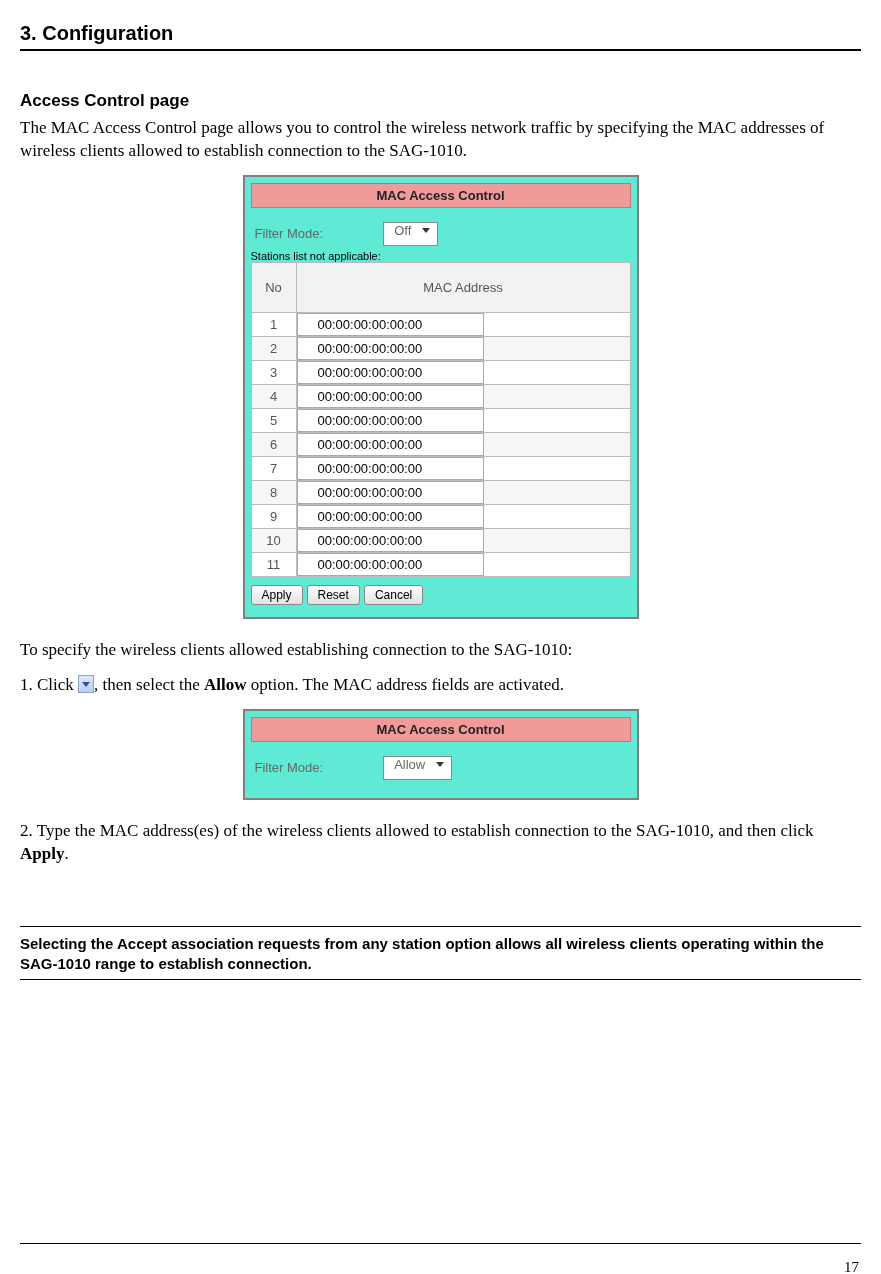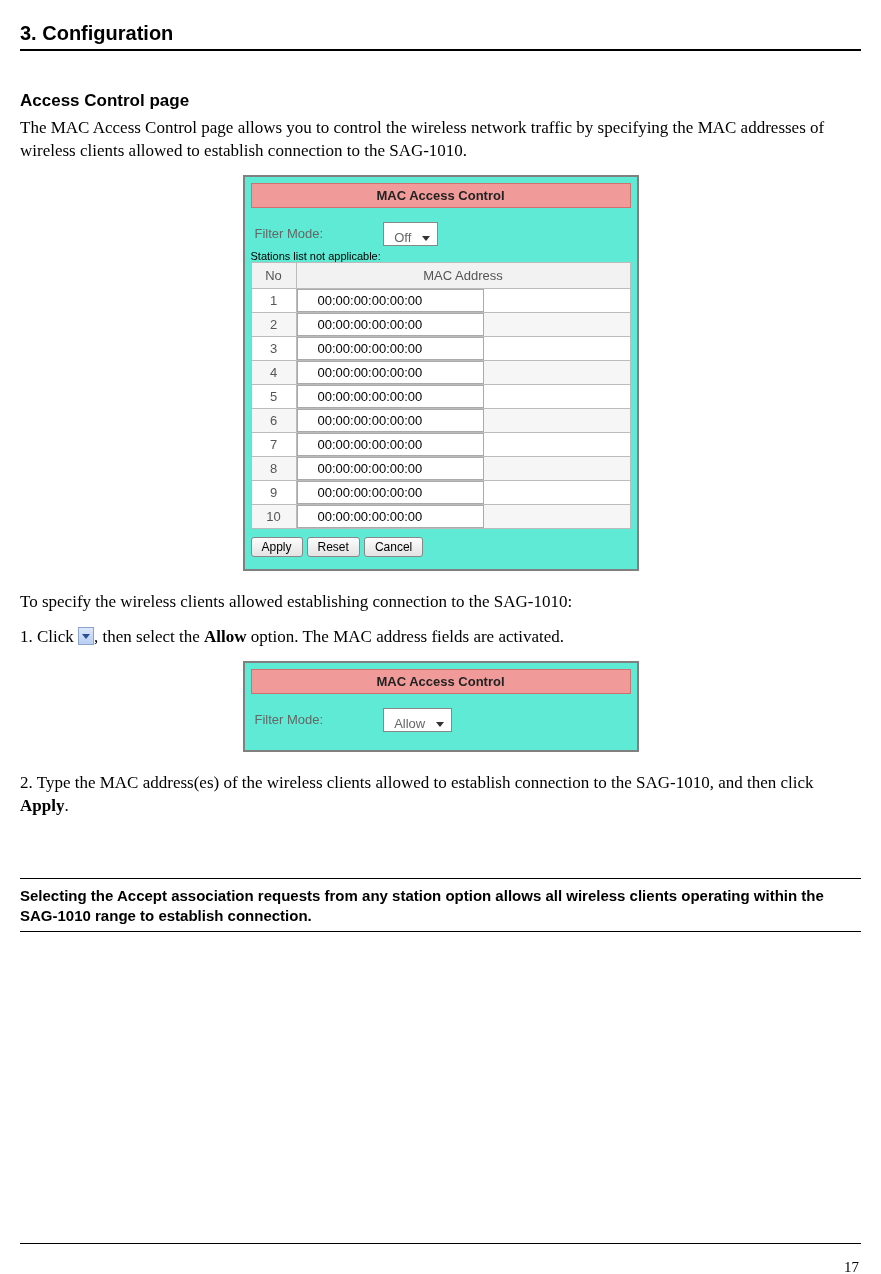--- a/index.html
+++ b/index.html
@@ -78,21 +78,21 @@
       align-items:center;
       justify-content:flex-start;
       gap:60px;
       color:#666;
       margin-bottom:4px;
       padding-left:4px;
     }
     .filter-row .lbl{ font-size:13px; }
     .fake-select{
       display:inline-flex;
-      align-items:flex-end;
+      align-items:flex-start;
       border:1px solid #888;
       background:#fff;
       height:22px;
       padding:0 4px 0 10px;
       font-size:13px;
       gap:8px;
     }
     .fake-select .drop-arrow{
       display:inline-block;
       width:14px; height:14px;
@@ -115,21 +115,21 @@
       width:100%;
       border-collapse:collapse;
       border:1px solid #bbb;
       margin-top:0;
     }
     table.mac-table th{
       background:#f2f2f2;
       color:#555;
       font-weight:normal;
       border:1px solid #bbb;
-      padding:5px 8px;
+      padding:17px 8px;
       text-align:center;
       font-size:13px;
     }
     table.mac-table td{
       border:1px solid #bbb;
       padding:0;
       font-size:13px;
       background:#fff;
     }
     table.mac-table tr.alt td{ background:#f6f6f6; }
@@ -258,20 +258,24 @@
         <tr class="alt">
             <td class="no-col">8</td>
             <td class="mac-col"><input class="mac-input" value="00:00:00:00:00:00" style=""></td>
           </tr>
         <tr>
             <td class="no-col">9</td>
             <td class="mac-col"><input class="mac-input" value="00:00:00:00:00:00" style=""></td>
           </tr>
         <tr class="alt">
             <td class="no-col">10</td>
+            <td class="mac-col"><input class="mac-input" value="00:00:00:00:00:00" style=""></td>
+          </tr>
+        <tr>
+            <td class="no-col">11</td>
             <td class="mac-col"><input class="mac-input" value="00:00:00:00:00:00" style=""></td>
           </tr>
       </tbody>
     </table>
     <div class="btn-row">
       <button class="pbtn">Apply</button>
       <button class="pbtn">Reset</button>
       <button class="pbtn">Cancel</button>
     </div>
   </div>

